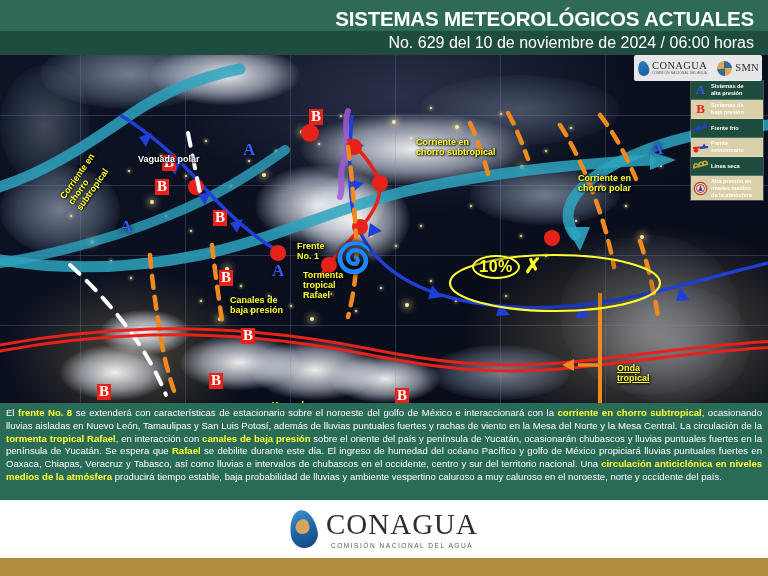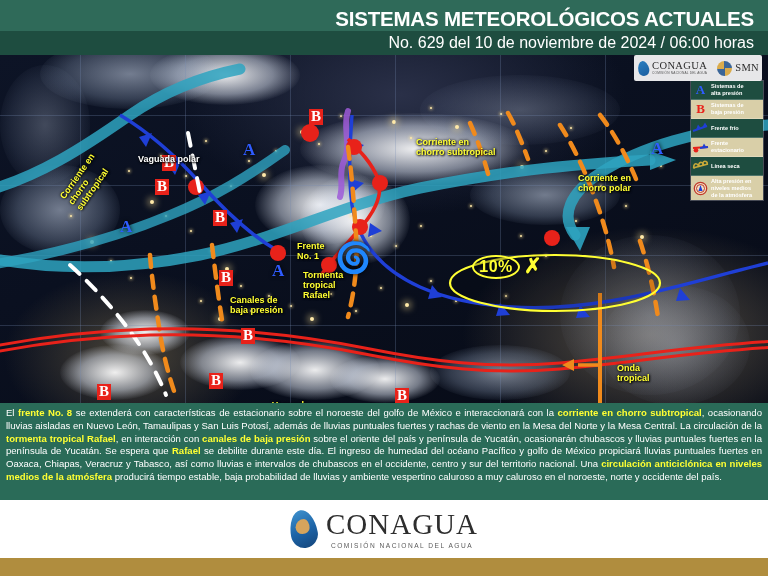--- a/index.html
+++ b/index.html
@@ -552,21 +552,21 @@
 tropical
 Rafael</div>
 
     <div class="lbl" style="left:230px; top:240px; width:74px;">Canales de
 baja presión</div>
 
 
     <div class="lbl" style="left:272px; top:345px; width:74px;">Vaguada
 monzónica</div>
 
-    <div class="lbl" style="left:617px; top:308px; width:50px;">Onda
+    <div class="lbl" style="left:617px; top:308px; width:50px;text-decoration:underline;">Onda
 tropical</div>
 
   </div>
 
 
   <div class="map-logos">
     <div class="logo-chunk">
       <div class="logo-drop"></div>
       <div>
         <div class="logo-txt-main">CONAGUA</div>

